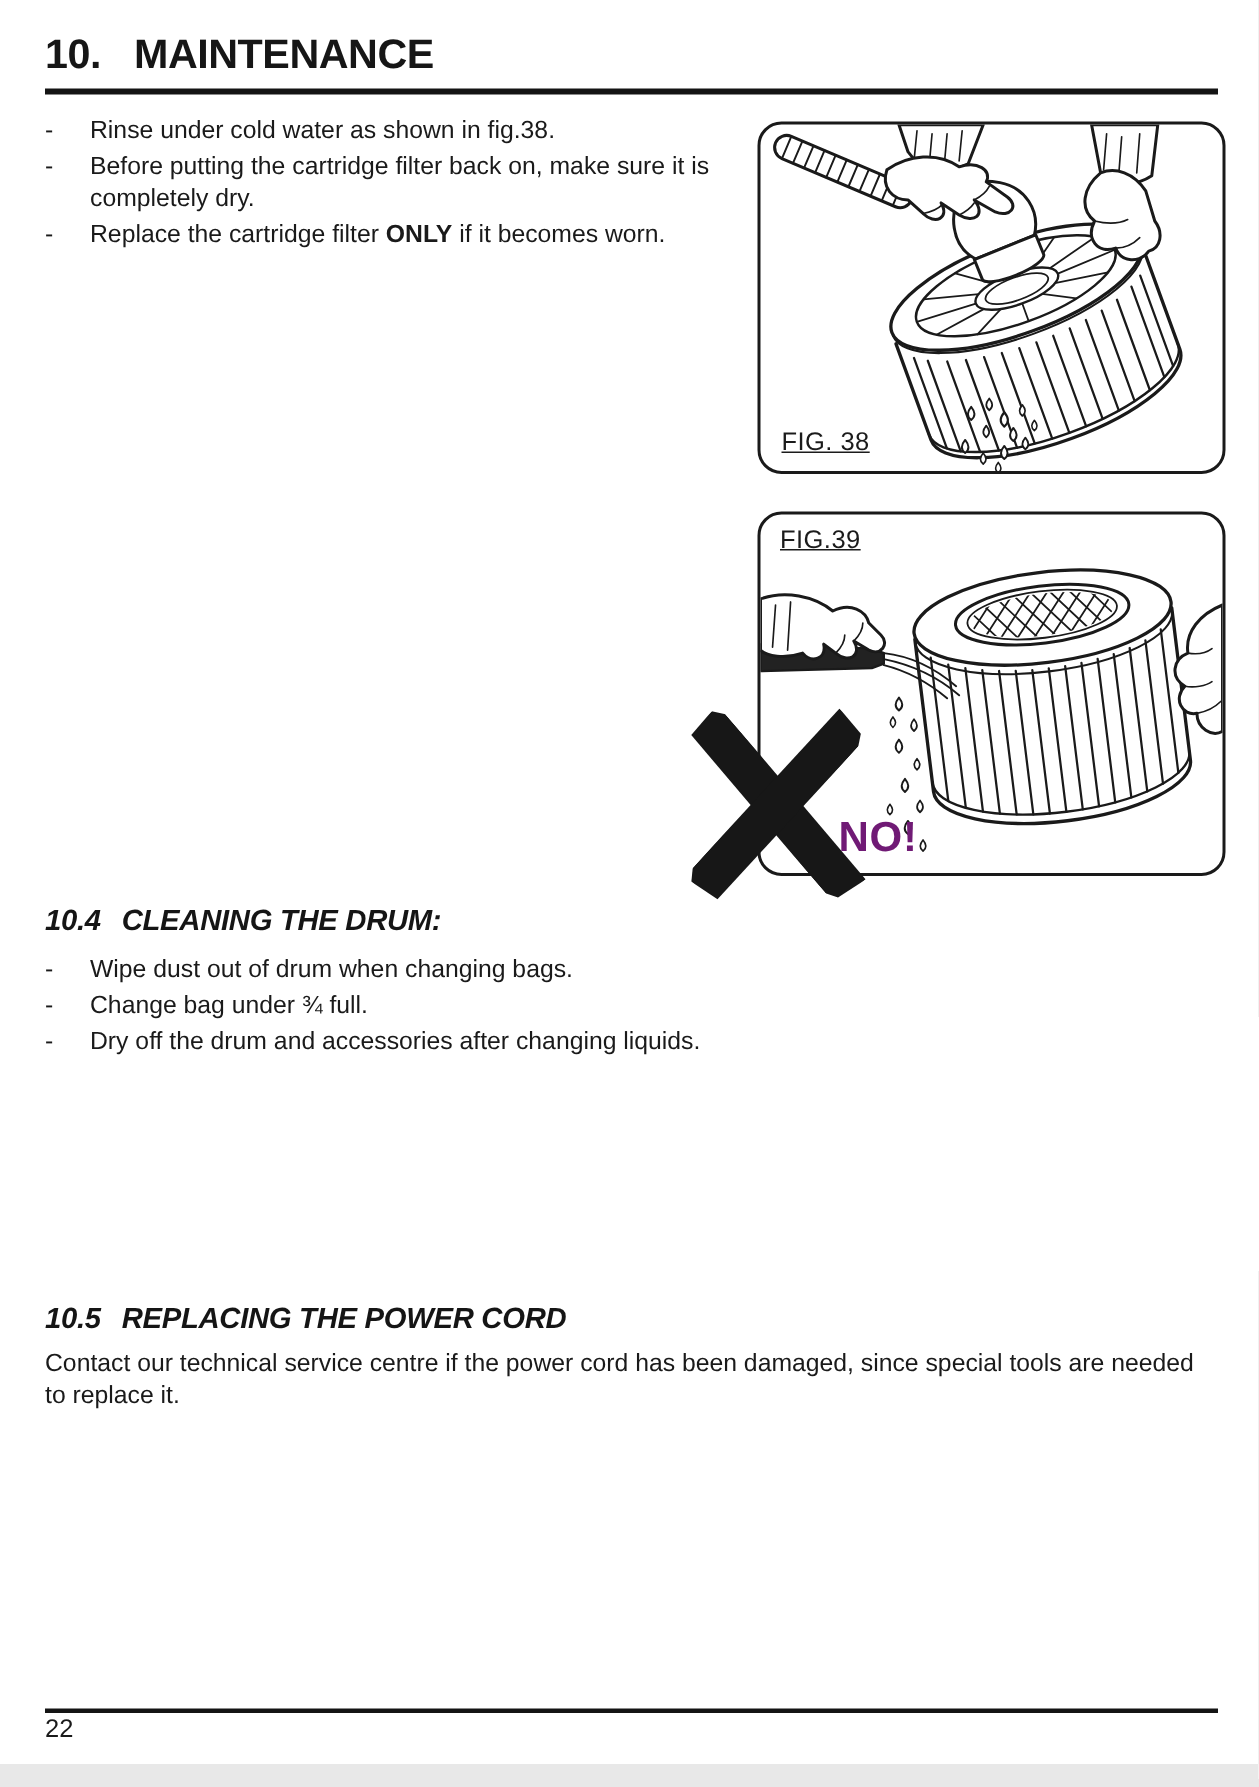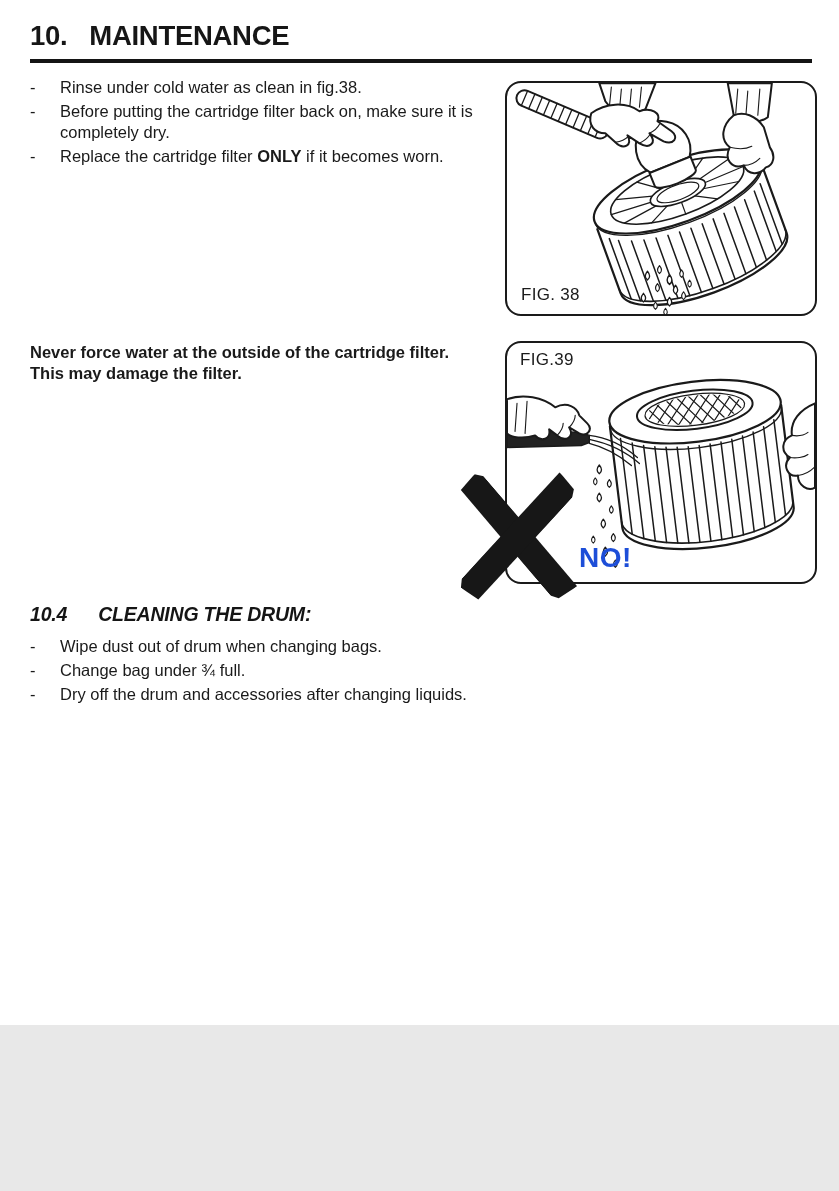--- a/index.html
+++ b/index.html
@@ -1,93 +1,92 @@
 <!DOCTYPE html>
 <html><head>
 <meta charset="utf-8">
 <style>
   * { margin:0; padding:0; box-sizing:border-box; }
   html,body { background:#e8e8e8; }
   .page {
-    position:relative; width:839px; height:1025px; background:#ffffff;
+    position:relative; width:839px; height:1176px; background:#ffffff;
     font-family:"Liberation Sans", sans-serif; color:#1a1a1a; overflow:hidden;
     margin:0 auto;
   }
   
   .title-row { position:absolute; left:30px; top:20px; font-size:27.5px; font-weight:600; letter-spacing:-0.3px; color:#161616; }
   .title-row .sec-no { margin-right:22px; }
   .title-rule { position:absolute; left:30px; top:59px; width:782px; height:3.5px; background:#141414; }
   
   .txt { font-size:16.5px; line-height:21px; }
   .blk { position:absolute; left:30px; }
   .intro-bullets { top:77px; width:452px; }
   .bullet { display:flex; margin-bottom:3px; }
   .bullet .dash { width:30px; flex:0 0 30px; }
   .bullet .btext { flex:1; }
   b, .bold { font-weight:bold; }
   .important-blk { top:338px; width:452px; }
   .warning { margin-top:4px; font-weight:bold; }
   
   .sec-head { font-size:19.5px; font-weight:bold; font-style:italic; letter-spacing:-0.2px; color:#151515; }
-  .sec-head .sec-no { margin-right:31px; }
+  .sec-head .sec-no { margin-right:14px; }
   .sec104 { top:604px; width:470px; }
   .sec104 .sec-head { margin-bottom:11px; }
   .sec104 .intro { margin-bottom:1px; }
   .sec105 { top:869px; width:782px; }
   .sec105 .sec-head { margin-bottom:9px; }
   
   .figure {
     position:absolute; left:505px; width:312px; background:#fff;
     border:2.5px solid #1a1a1a; border-radius:16px;
   }
   .fig38 { top:81px;  height:235px; }
   .fig39 { top:341px; height:243px;padding-left:33px; }
   .figure svg { position:absolute; left:0; top:0; width:100%; height:100%; }
-  .fig-caption { position:absolute; font-size:17px; color:#1b1b1b; letter-spacing:0.3px; }
+  .fig-caption { position:absolute; font-size:17px; color:#1b1b1b; letter-spacing:0.3px;text-decoration:underline; }
   .fig38 .fig-caption { left:14px; bottom:9px; }
   .fig39 .fig-caption { left:13px; top:7px; }
   
   .no-cross { position:absolute; left:-46px; top:132px; width:114px; height:124px; z-index:5; }
   .xbar { position:absolute; left:50%; top:50%; width:152px; height:28px; background:#171717;
           clip-path:polygon(0 20%, 5% 0, 100% 6%, 98% 84%, 93% 100%, 2% 94%); }
   .xbar.a { transform:translate(-50%,-50%) rotate(49deg); }
   .xbar.b { transform:translate(-50%,-50%) rotate(-48deg); }
-  .no-label { position:absolute; left:72px; top:199px; font-size:28px; font-weight:bold; letter-spacing:0.5px; color:#1d4ed8; z-index:6; }
+  .no-label { position:absolute; left:52px; top:199px; font-size:28px; font-weight:bold; letter-spacing:0.5px; color:#701a75; z-index:6; }
   
   .footer-rule { position:absolute; left:30px; top:1139px; width:782px; height:2.5px; background:#141414; }
   .page-num { position:absolute; left:30px; top:1143px; font-size:17px; }
   svg .ink { stroke:#1a1a1a; }
 </style>
 </head>
 <body>
 
 <div class="page">
 
   <div class="title-row">
     <span class="sec-no">10.</span><span>MAINTENANCE</span>
   </div>
   <div class="title-rule"></div>
 
   <div class="blk intro-bullets txt">
     <div class="bullet">
       <span class="dash">-</span>
-      <span class="btext">Rinse under cold water as clean in fig.38.</span>
+      <span class="btext">Rinse under cold water as shown in fig.38.</span>
     </div>
     <div class="bullet">
       <span class="dash">-</span>
       <span class="btext">Before putting the cartridge filter back on, make sure it is completely dry.</span>
     </div>
     <div class="bullet">
       <span class="dash">-</span>
       <span class="btext"><span>Replace the cartridge filter </span><span class="bold">ONLY</span><span> if it becomes worn.</span></span>
     </div>
   </div>
 
   <div class="blk important-blk txt">
-    <div class="warning">Never force water at the outside of the cartridge filter. This may damage the filter.</div>
   </div>
 
   <div class="figure fig38">
     <svg viewBox="0 0 307 230" fill="none" stroke-linecap="round" stroke-linejoin="round">
       <defs>
           <path id="dropA" d="M0,-4.5 C2.7,-1.2 3.1,1.7 0,4.2 C-3.1,1.7 -2.7,-1.2 0,-4.5 Z"></path>
         </defs>
 
       <g transform="translate(10,12) rotate(23)">
         <rect x="0" y="-8" width="98" height="16" rx="8" fill="#fff" class="ink" stroke-width="2"></rect>
@@ -213,17 +212,23 @@
     <div class="bullet">
       <span class="dash">-</span>
       <span class="btext">Change bag under ¾ full.</span>
     </div>
     <div class="bullet">
       <span class="dash">-</span>
       <span class="btext">Dry off the drum and accessories after changing liquids.</span>
     </div>
   </div>
 
+  <div class="blk sec105 txt">
+    <div class="sec-head">
+      <span class="sec-no">10.5</span><span>REPLACING THE POWER CORD</span>
+    </div>
+    <div>Contact our technical service centre if the power cord has been damaged, since special tools are needed to replace it.</div>
+  </div>
 
   <div class="footer-rule"></div>
   <div class="page-num">22</div>
 
 </div>
 
 </body></html>

